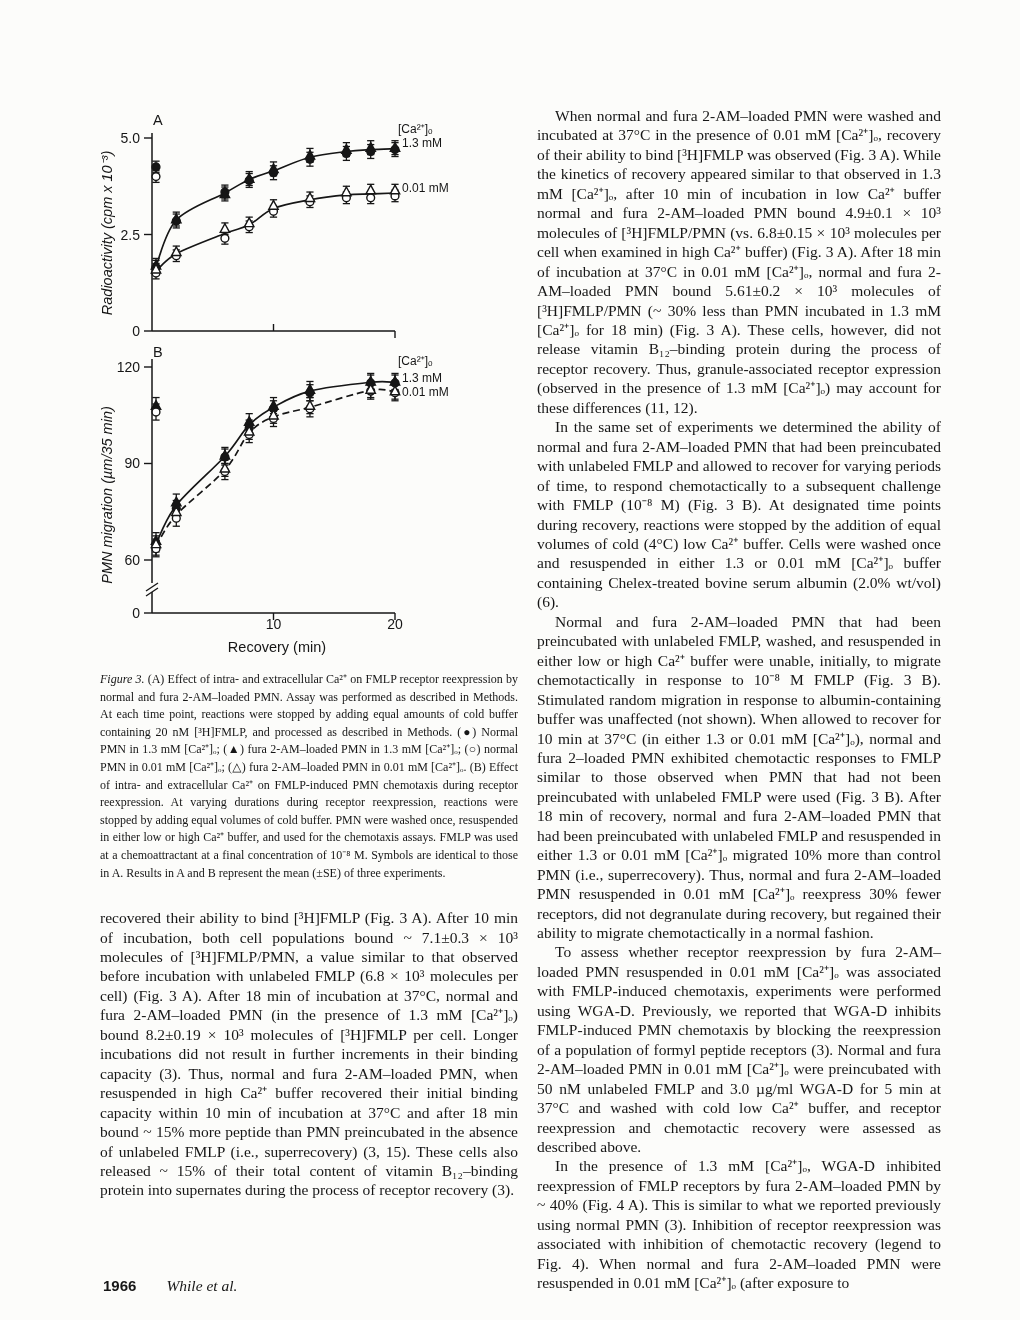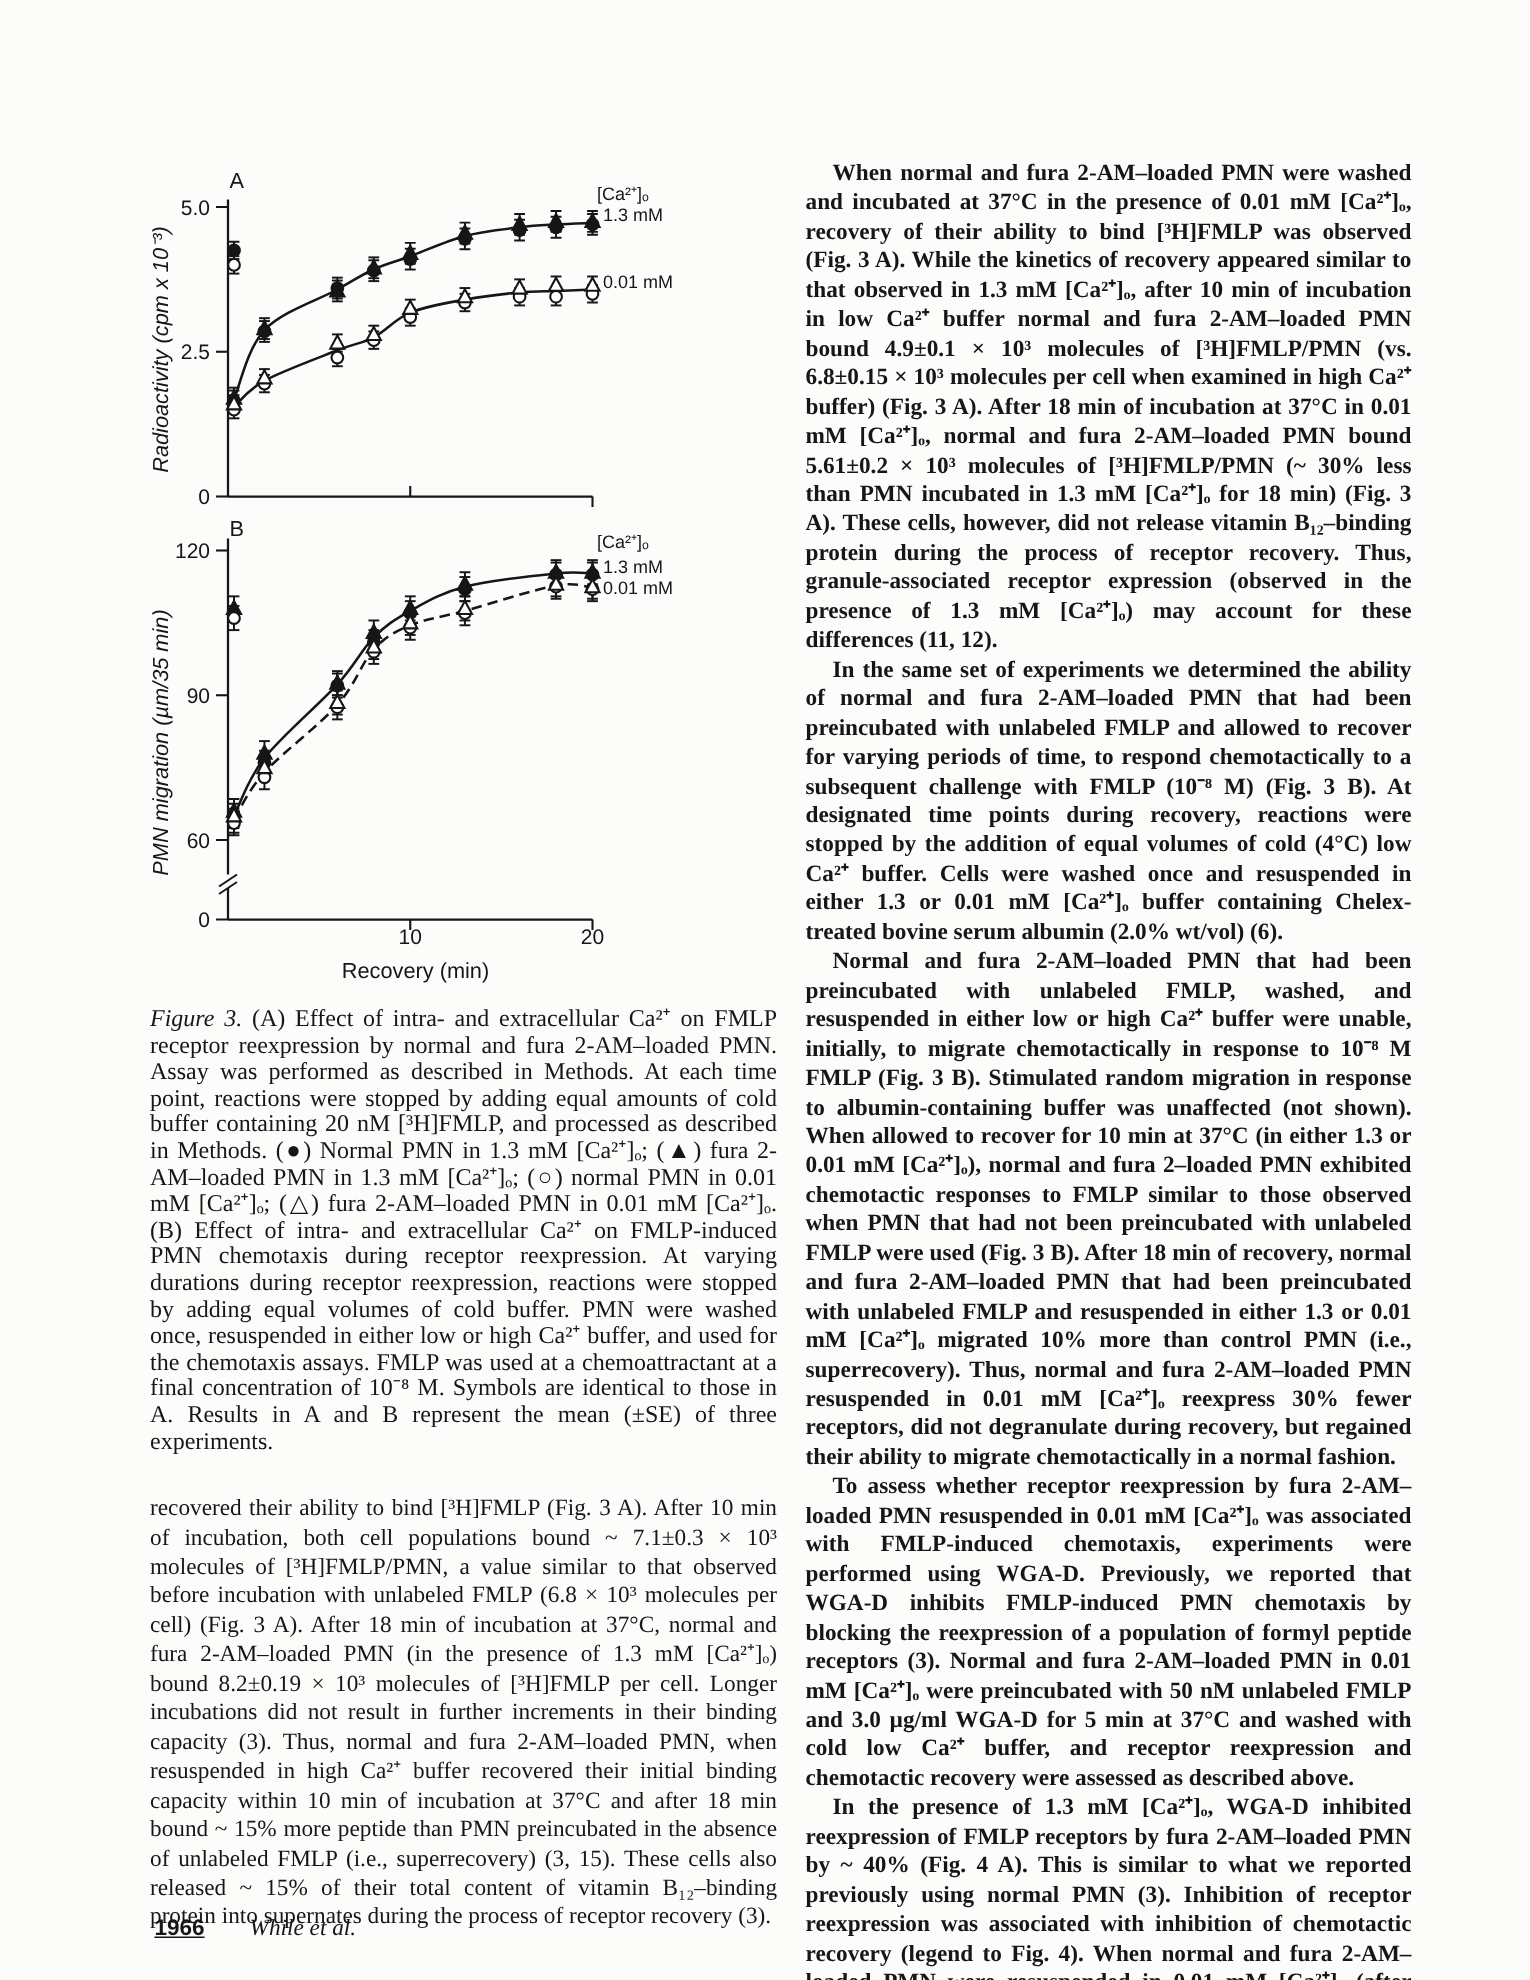--- a/index.html
+++ b/index.html
@@ -8,30 +8,30 @@
     background:#fcfcfa;color:#161616;
     font-family:"Liberation Serif", serif;
     -webkit-font-smoothing:antialiased;
   }
   .col{position:absolute;text-align:justify;}
   .col-left{left:100px;top:105px;width:418px;}
   .col-right{left:537px;top:106px;width:404px;}
   .figure-block{position:relative;width:418px;height:562px;}
   .figure-block svg{position:absolute;left:0;top:0;}
   .caption{
-    font-size:16px;line-height:17.6px;margin-top:4px;
+    font-size:12px;line-height:17.6px;margin-top:4px;
     text-align:justify;
   }
   .caption .cap-label{font-style:italic;}
   .bodytext{font-size:15.5px;line-height:19.45px;}
   .bodytext p{margin:0;}
-  .bodytext p.indent{text-indent:18px;font-weight:bold;}
+  .bodytext p.indent{text-indent:18px;}
   .left-body{margin-top:26px;}
   .footer{position:absolute;left:103px;top:1277px;font-size:15.5px;}
-  .footer .pagenum{font-weight:bold;font-family:"Liberation Sans",sans-serif;font-size:15px;text-decoration:underline;}
+  .footer .pagenum{font-weight:bold;font-family:"Liberation Sans",sans-serif;font-size:15px;}
   .footer .authors{font-style:italic;margin-left:30px;}
   
   text{fill:#161616;}
 </style>
 </head>
 <body>
 
 <div class="col col-left">
   <div class="figure-block">
     <svg id="figure-svg" width="418" height="562" viewBox="0 0 418 562">

